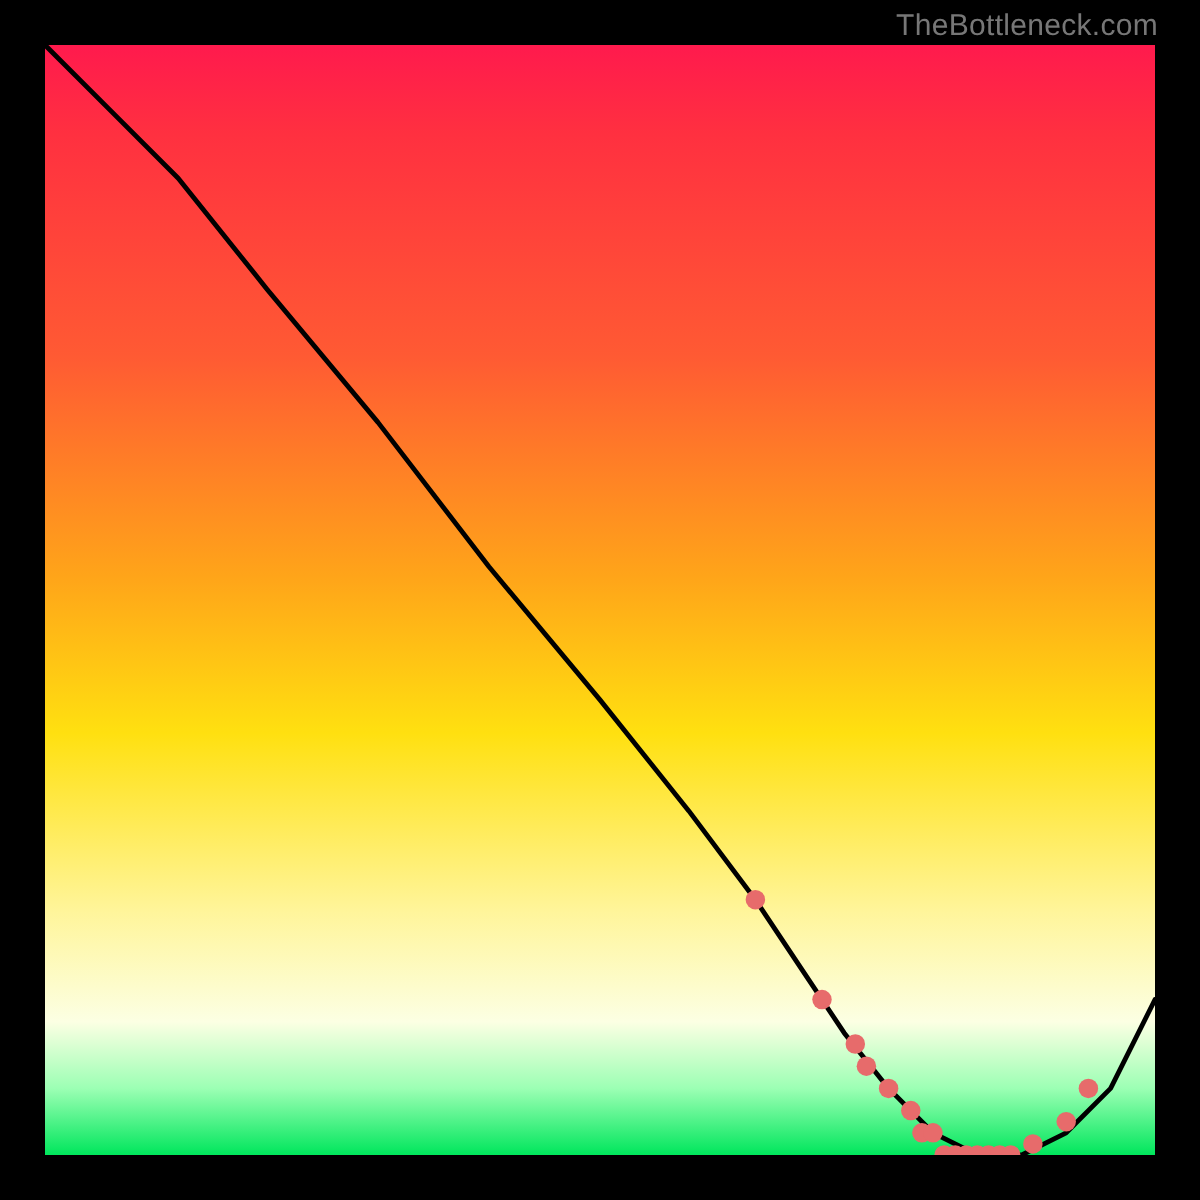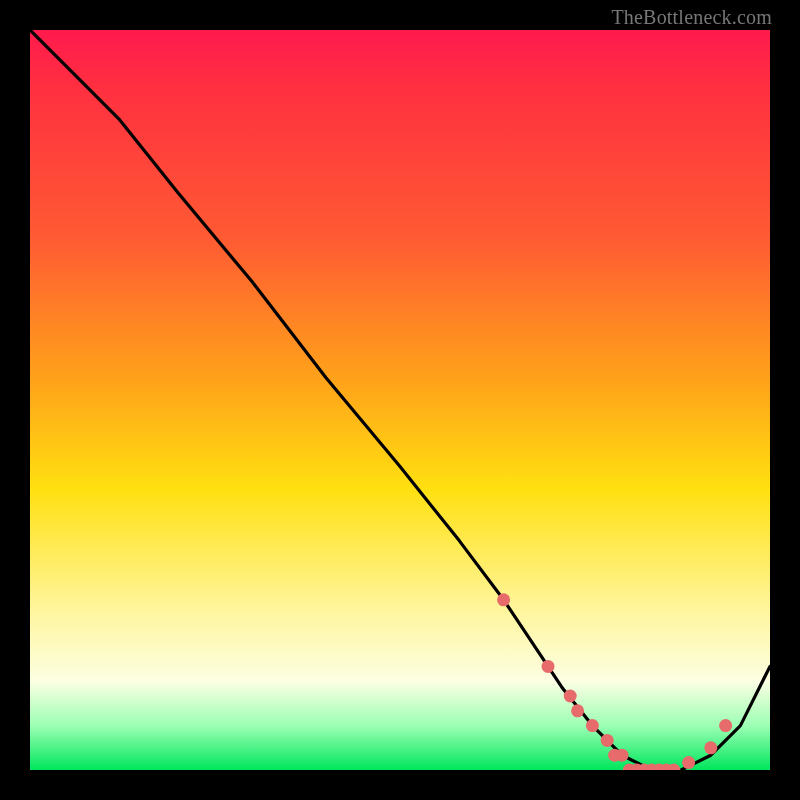--- a/index.html
+++ b/index.html
@@ -9,21 +9,20 @@
     height: 800px;
     background: #000;
     overflow: hidden;
     font-family: Arial, Helvetica, sans-serif;
   }
   .stage {
     position: relative;
     width: 800px;
     height: 800px;
     background: #000;
-    font-family: Liberation Serif, serif;
   }
   
   .plot {
     position: absolute;
     left: 30px;
     top: 30px;
     width: 740px;
     height: 740px;
     
     background: linear-gradient(to bottom,

